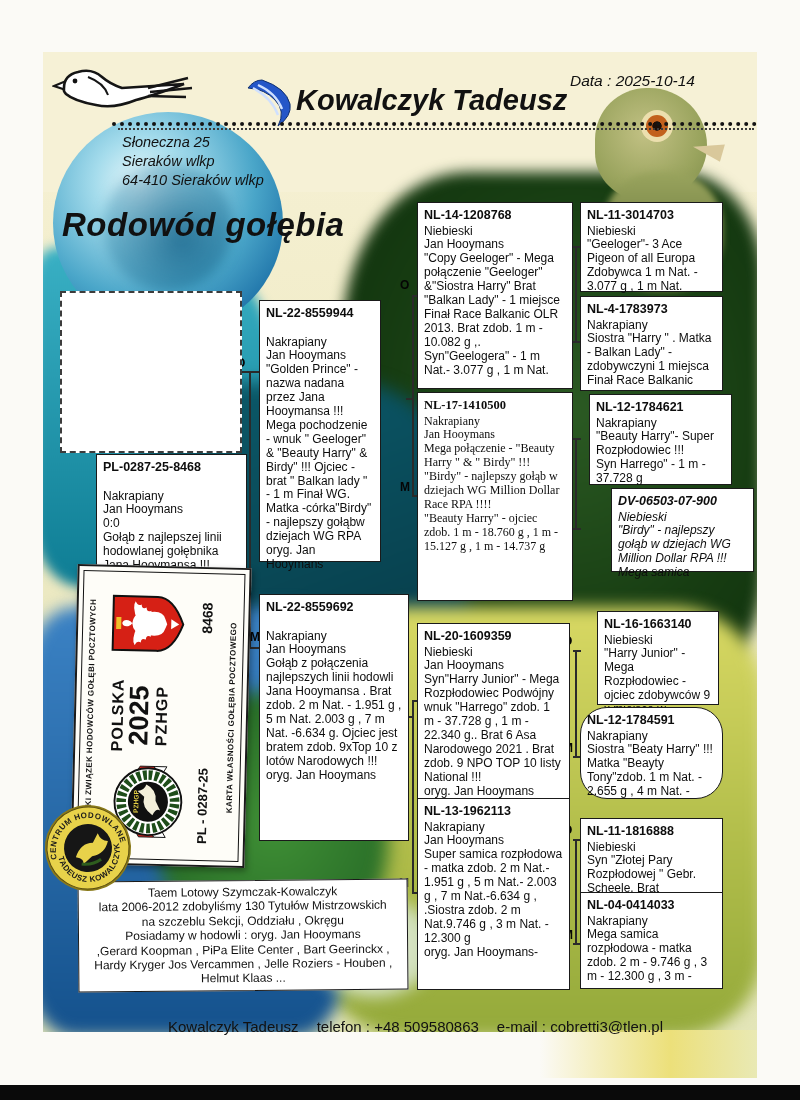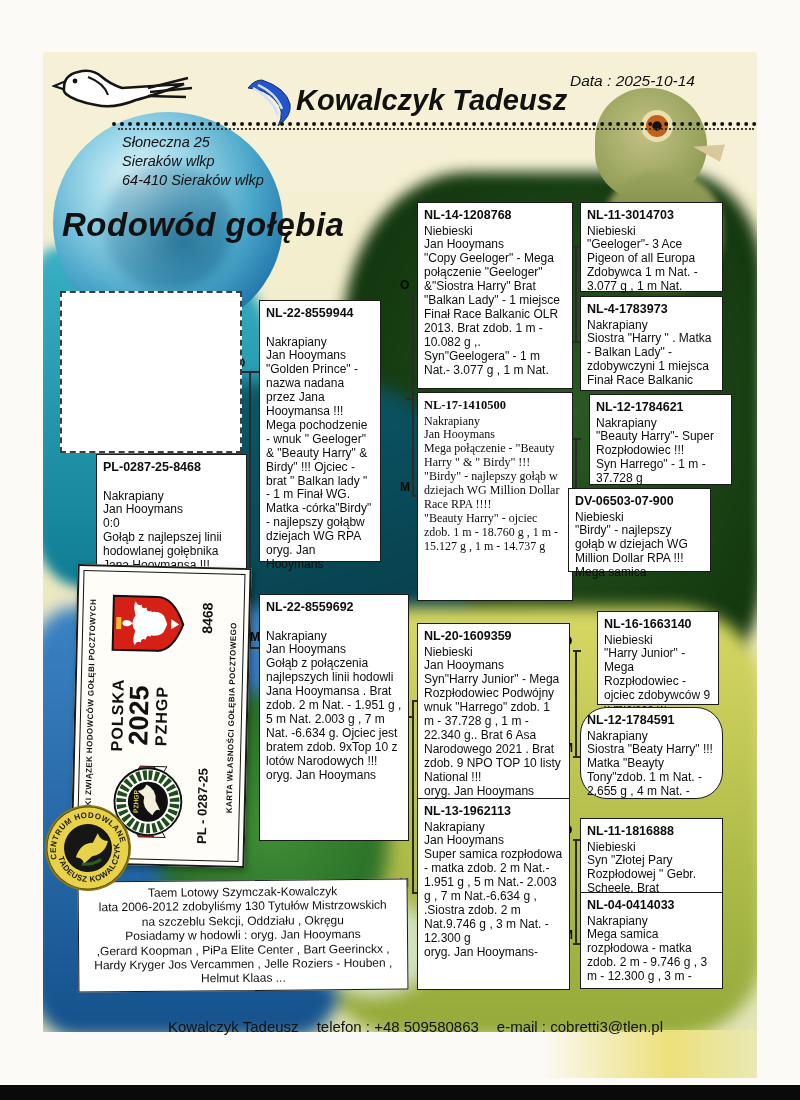--- a/index.html
+++ b/index.html
@@ -207,21 +207,21 @@
   <div class="ring">NL-4-1783973</div>
   <div class="btext">Nakrapiany
 Siostra "Harry " . Matka - Balkan Lady" - zdobywczyni 1 miejsca Finał Race Balkanic</div>
 </div>
 <div class="pbox" style="left:580px;top:394px;width:143px;height:91px;margin-left:9px;">
   <div class="ring">NL-12-1784621</div>
   <div class="btext">Nakrapiany
 "Beauty Harry"- Super Rozpłodowiec !!!
 Syn Harrego" - 1 m - 37.728 g</div>
 </div>
-<div class="pbox" style="left:568px;top:488px;width:143px;height:84px;">
+<div class="pbox" style="left:611px;top:488px;width:143px;height:84px;font-style:italic;">
   <div class="ring">DV-06503-07-900</div>
   <div class="btext">Niebieski
 "Birdy" - najlepszy gołąb w dziejach WG Million Dollar RPA !!!
 Mega samica</div>
 </div>
 <div class="pbox" style="left:580px;top:611px;width:122px;height:94px;margin-left:17px;">
   <div class="ring">NL-16-1663140</div>
   <div class="btext">Niebieski
 "Harry Junior" - Mega Rozpłodowiec - ojciec zdobywców 9 x miejsce w pierwszej</div>
 </div>

